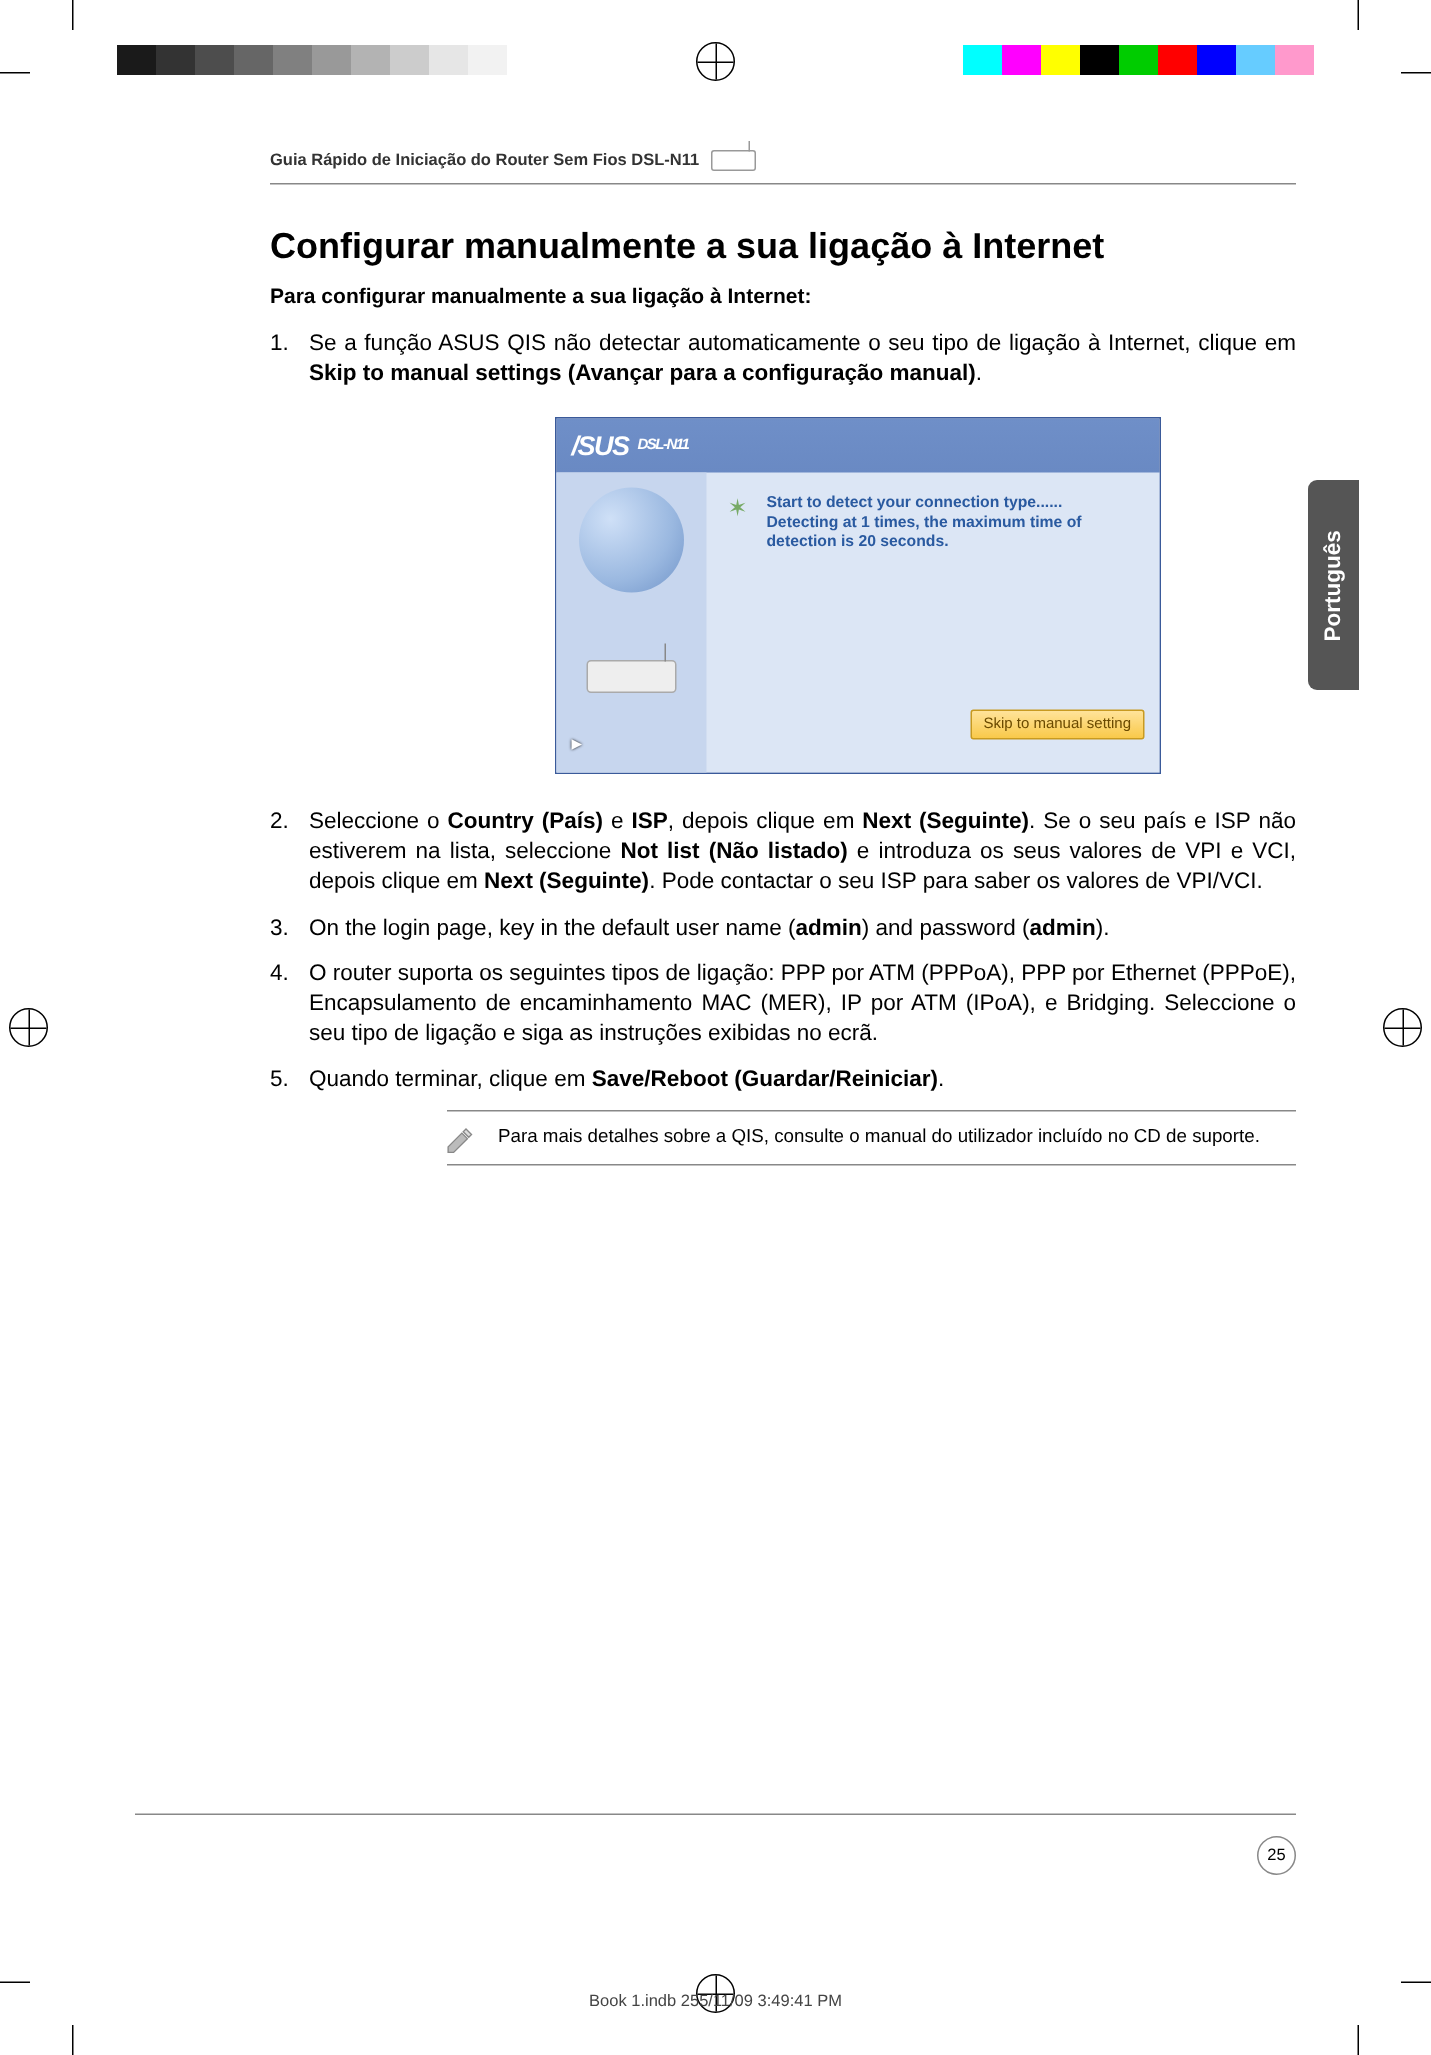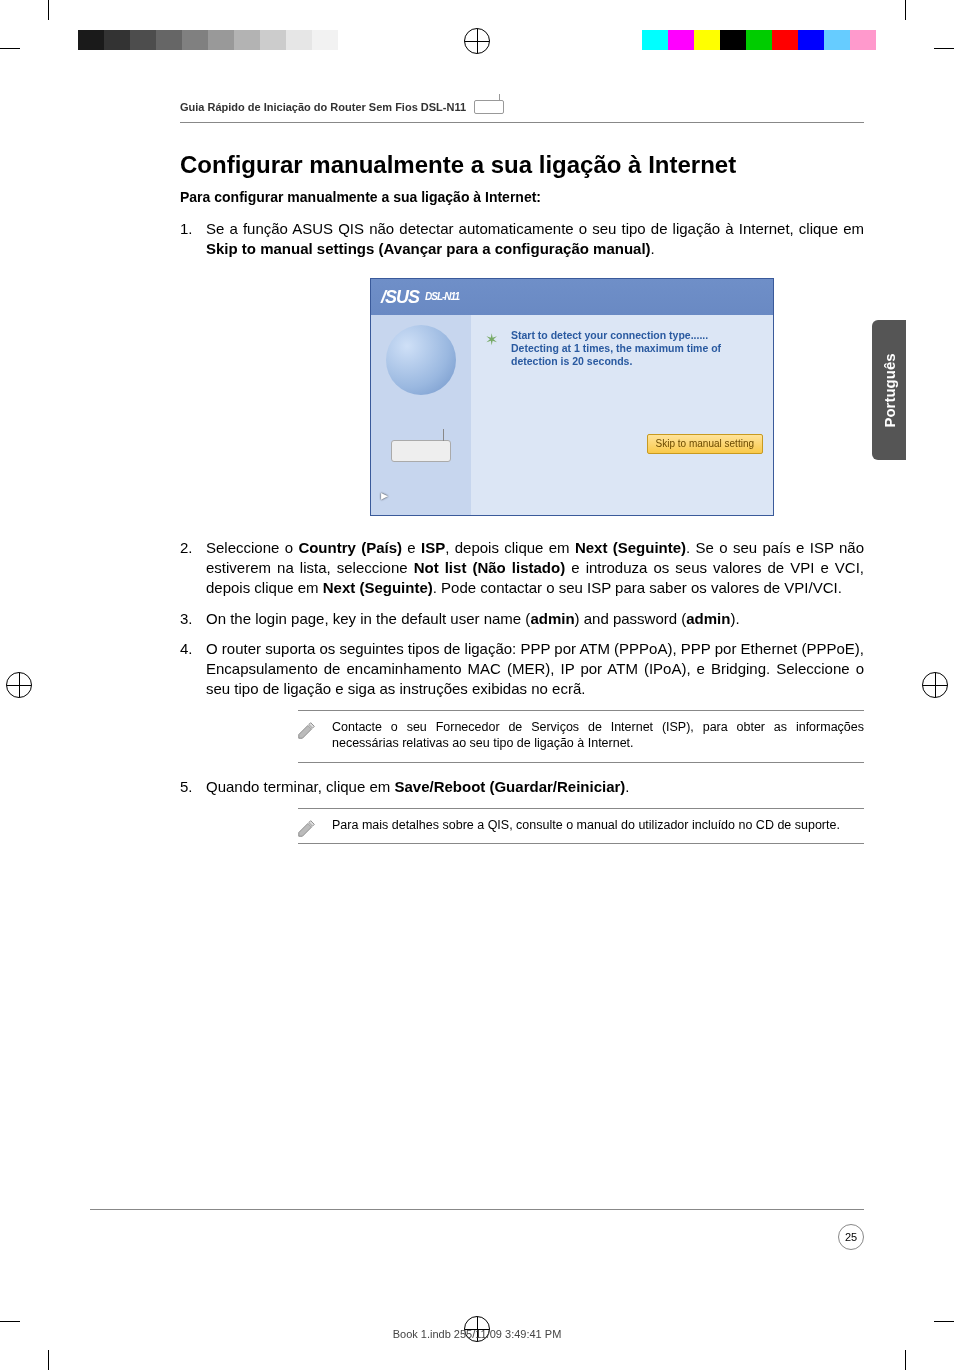--- a/index.html
+++ b/index.html
@@ -96,21 +96,21 @@
   .router-img { width:60px;height:22px;background:#eee;border:1px solid #aaa;border-radius:3px;position:relative;margin-top:30px;}
   .router-img::after{content:"";position:absolute;right:6px;top:-12px;width:1px;height:12px;background:#888;}
   .cursor { align-self:flex-start; font-size:14px; color:#fff; text-shadow:0 0 2px #000; margin-top:8px;}
   .ss-right { flex:1; padding: 0; }
   .ss-bar { background:#9fb8de; color:#083; font-weight:bold; padding:5px 10px; font-size:11px; color:#1a4; }
   .ss-bar span{ color:#0a5a2a; }
   .ss-msg { padding: 14px 14px 60px; display:flex; gap:8px; }
   .sparkle { width:18px;height:18px; color:#7a6; font-size:16px; }
   .ss-msg-text { color:#2a5aa0; font-weight:bold; font-size:10.5px; line-height:1.25; }
   .ss-btnrow { text-align:right; padding:6px 10px 8px; }
-  .ss-btn { display:inline-block; background:linear-gradient(#ffe39a,#f9c94a); border:1px solid #c89a20; color:#6b4a00; font-size:10px; padding:2px 8px; border-radius:2px; }
+  .ss-btn { display:inline-block; background:linear-gradient(#ffe39a,#f9c94a); border:1px solid #c89a20; color:#6b4a00; font-size:10px; padding:2px 8px; border-radius:2px;margin-top:39px; }
 
   .note {
     margin: 6px 0 14px 118px;
     border-top: 1px solid #888;
     border-bottom: 1px solid #888;
     padding: 8px 0 10px 34px;
     font-size: 12.5px;
     line-height:1.35;
     position:relative;
     text-align: justify;
@@ -238,29 +238,20 @@
     <span class="txt">Seleccione o <b>Country (País)</b> e <b>ISP</b>, depois clique em <b>Next (Seguinte)</b>. Se o seu país e ISP não estiverem na lista, seleccione <b>Not list (Não listado)</b> e introduza os seus valores de VPI e VCI, depois clique em <b>Next (Seguinte)</b>. Pode contactar o seu ISP para saber os valores de VPI/VCI.</span>
       </li>
       <li>
         <span class="num">3.</span>
     <span class="txt">On the login page, key in the default user name (<b>admin</b>) and password (<b>admin</b>).</span>
       </li>
       <li>
         <span class="num">4.</span>
     <span class="txt">O router suporta os seguintes tipos de ligação: PPP por ATM (PPPoA), PPP por Ethernet (PPPoE), Encapsulamento de encaminhamento MAC (MER), IP por ATM (IPoA), e Bridging. Seleccione o seu tipo de ligação e siga as instruções exibidas no ecrã.</span>
       </li>
-      <li style="display:block;margin:0;padding:0">
-        <div class="note">
-    <span class="pencil"><svg viewBox="0 0 24 24">
-              <path d="M3 17l10-10 4 4-10 10H3v-4z" fill="#bbb" stroke="#888" stroke-width="1"></path>
-              <path d="M14 6l4 4 2-2-4-4-2 2z" fill="#ddd" stroke="#888" stroke-width="1"></path>
-            </svg></span>
-    Contacte o seu Fornecedor de Serviços de Internet (ISP), para obter as informações necessárias relativas ao seu tipo de ligação à Internet.
-  </div>
-      </li>
       <li>
         <span class="num">5.</span>
     <span class="txt">Quando terminar, clique em <b>Save/Reboot (Guardar/Reiniciar)</b>.</span>
       </li>
       <li style="display:block;margin:0;padding:0">
         <div class="note">
     <span class="pencil"><svg viewBox="0 0 24 24">
               <path d="M3 17l10-10 4 4-10 10H3v-4z" fill="#bbb" stroke="#888" stroke-width="1"></path>
               <path d="M14 6l4 4 2-2-4-4-2 2z" fill="#ddd" stroke="#888" stroke-width="1"></path>
             </svg></span>

